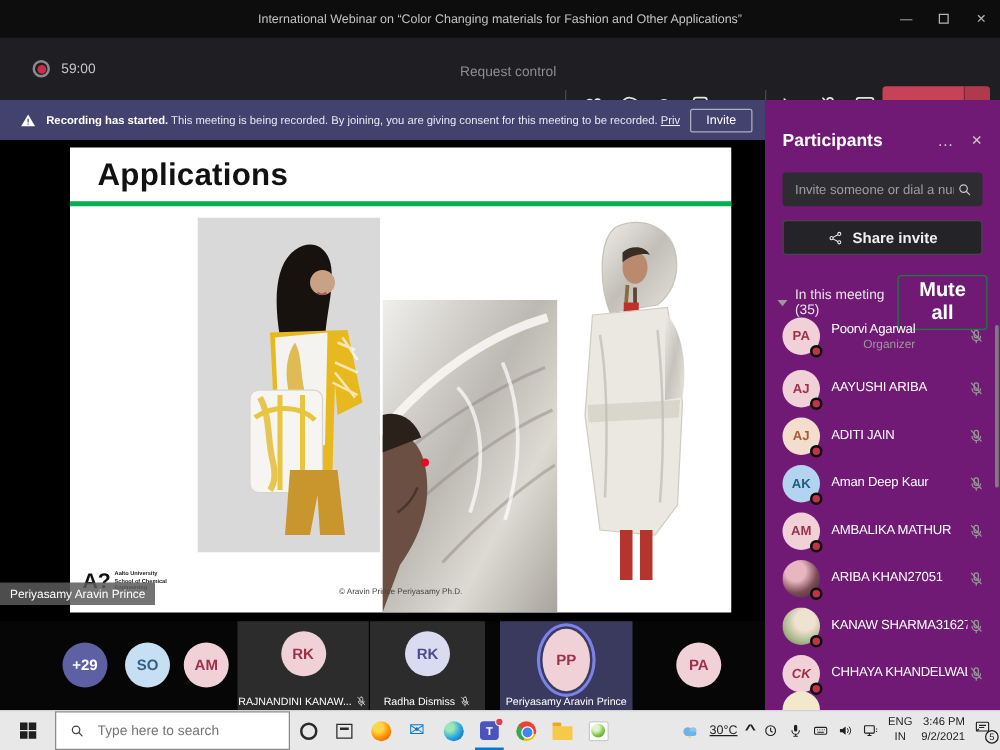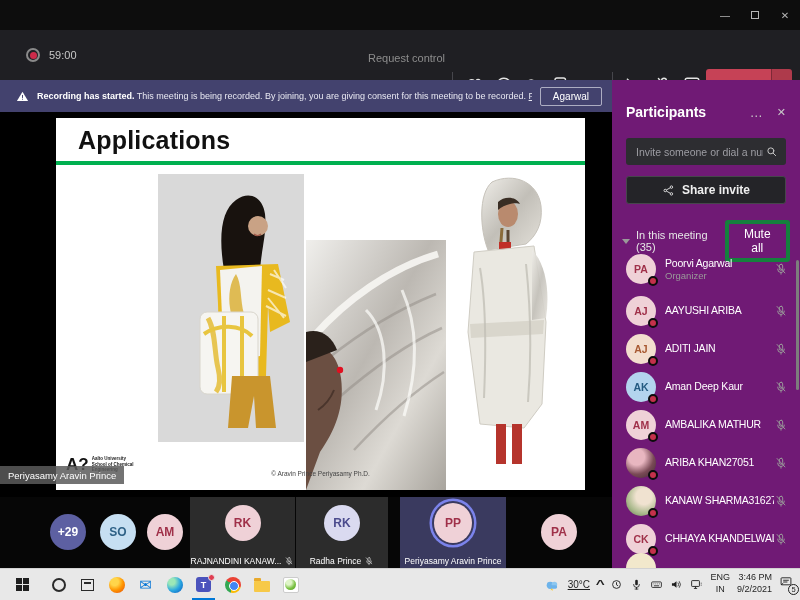--- a/index.html
+++ b/index.html
@@ -50,50 +50,50 @@
   .aalto-lines{font-size:4.5px;font-weight:bold;color:#222;line-height:1.25;}
   .copyright{position:absolute;left:0;top:352px;width:100%;text-align:center;font-size:6.5px;color:#444;}
   .presenter-overlay{position:absolute;left:0;top:354px;height:18px;padding:0 8px;display:flex;align-items:center;background:rgba(90,90,90,.85);color:#fff;font-size:9.5px;white-space:nowrap;}
 
   
   .strip{position:absolute;left:0;top:497px;width:612px;height:71px;background:#060606;}
   .av{border-radius:50%;display:flex;align-items:center;justify-content:center;font-weight:bold;}
   .strip .solo{position:absolute;top:17px;width:36px;height:36px;font-size:12px;}
   .tile{position:absolute;top:0;height:71px;}
   .tile .av{position:absolute;left:50%;transform:translateX(-50%);top:8px;width:36px;height:36px;font-size:12px;}
-  .tile .ringed{top:6px;width:38px;height:40px;}
+  .tile .ringed{top:6px;width:38px;height:50px;}
   .tile-label{position:absolute;left:0;bottom:2px;width:100%;display:flex;align-items:center;justify-content:center;gap:3px;color:#fff;font-size:8.5px;white-space:nowrap;overflow:hidden;}
   .tile-label svg{width:10px;height:10px;color:#d0d0d0;flex:0 0 auto;}
 
   
   .panel{position:absolute;left:612px;top:80px;width:188px;height:488px;background:#701a75;overflow:hidden;}
   .panel-head{position:absolute;left:14px;top:24px;width:160px;display:flex;align-items:center;}
   .panel-title{font-size:14px;font-weight:bold;color:#fff;}
   .panel-more{margin-left:auto;color:#c8c8c8;font-size:13px;}
   .panel-close{margin-left:14px;color:#c8c8c8;font-size:11px;}
   .invite-box{position:absolute;left:14px;top:58px;width:160px;height:27px;background:#2d2d31;border-radius:3px;display:flex;align-items:center;padding:0 8px;}
   .invite-box input{flex:1;background:transparent;border:none;outline:none;font-size:10.5px;color:#ddd;min-width:0;}
   .invite-box input::placeholder{color:#9d9da3;}
   .invite-box svg{width:13px;height:13px;color:#c8c8c8;flex:0 0 auto;}
   .share-inv{position:absolute;left:14px;top:96px;width:160px;height:28px;background:#242428;border:1px solid #46464b;border-radius:3px;display:flex;align-items:center;justify-content:center;gap:7px;color:#efefef;font-size:12px;font-weight:bold;}
   .share-inv svg{width:13px;height:13px;}
   .sect-row{position:absolute;left:10px;top:140px;width:168px;display:flex;align-items:center;}
   .sect-caret{width:0;height:0;border-left:4px solid transparent;border-right:4px solid transparent;border-top:5px solid #9a9a9a;margin-right:6px;}
   .sect-label{font-size:11px;color:#e6e6e6;}
-  .muteall-btn{margin-left:auto;border:4px solid #15803d;border-radius:3px;background:transparent;color:#fff;font-size:12px;font-weight:normal;padding:3px 9px;}
+  .muteall-btn{margin-left:auto;border:1px solid #15803d;border-radius:3px;background:transparent;color:#fff;font-size:16px;font-weight:bold;padding:3px 9px;}
   .plist{position:absolute;left:0;top:166px;width:188px;}
   .prow{height:38px;display:flex;align-items:center;padding:0 12px 0 14px;}
   .prow.tall{height:46px;}
   .pav{position:relative;width:30px;height:30px;border-radius:50%;display:flex;align-items:center;justify-content:center;font-size:10.5px;font-weight:bold;flex:0 0 auto;}
   .pav .dot{position:absolute;right:-2px;bottom:-2px;width:10px;height:10px;border-radius:50%;border:2px solid #0c0c0c;}
   .pav.ph-a{background-image:radial-gradient(circle at 35% 30%,#e8b6c0 0 28%,#7a4a56 60%,#3a2630);}
   .pav.ph-b{background-image:radial-gradient(circle at 60% 35%,#f0e2d0 0 30%,#a8b88a 65%,#5c6b4a);}
   .pmeta{margin-left:9px;min-width:0;line-height:1.25;}
   .pname{font-size:10.5px;color:#fff;white-space:nowrap;overflow:hidden;letter-spacing:-.2px;}
-  .psub{font-size:9.5px;color:#9a9a9a;}
+  .psub{font-size:9.5px;color:#9a9a9a;text-align:right;}
   .prow .mic{margin-left:auto;flex:0 0 auto;width:14px;height:14px;color:#9a9a9a;}
   .partial-av{position:absolute;left:14px;top:473px;width:30px;height:30px;border-radius:50%;}
   .pscroll{position:absolute;right:1px;top:180px;width:3px;height:130px;background:#7d7d7d;border-radius:2px;}
 
   
   .taskbar{position:absolute;left:0;top:568px;width:800px;height:32px;background:#e8e8e8;border-top:1px solid #d2d2d2;display:flex;align-items:stretch;}
   .tb-btn{width:44px;display:flex;align-items:center;justify-content:center;}
   .winlogo{display:grid;grid-template-columns:6px 6px;grid-template-rows:6px 6px;gap:1px;}
   .winlogo i{background:#1f1f1f;display:block;}
   .tsearch{width:188px;background:#fff;border:1px solid #8a8a8a;display:flex;align-items:center;gap:8px;padding:0 10px;}
@@ -241,20 +241,21 @@
       <circle cx="8" cy="9" r="4.5" fill="#6db3ea"></circle>
       <circle cx="13.5" cy="8" r="3.6" fill="#8cc7f0"></circle>
       <rect x="5" y="9" width="12" height="4.5" rx="2.2" fill="#6db3ea"></rect>
       <path d="M10 12.5l-1.6 3 2-.6-.6 2.6 2.4-3.4-1.8.4z" fill="#f8c828"></path>
     </symbol>
 </svg>
 
 <div id="app">
 
   <div class="titlebar">
+    <div class="title">International Webinar on “Color Changing materials for Fashion and Other Applications”</div>
     <div class="win-ctrls">
       <div class="wc">—</div>
       <div class="wc">
           <span class="maxbox"></span>
         </div>
       <div class="wc">✕</div>
     </div>
   </div>
 
   <div class="toolbar">
@@ -317,21 +318,21 @@
           <i class="caret-down"></i>
         </span>
     </div>
   </div>
 
   <div class="banner" style="background-color: rgb(67, 66, 110);">
     <svg>
         <use href="#i-warn"></use>
       </svg>
     <span class="banner-text"><b>Recording has started.</b><span> This meeting is being recorded. By joining, you are giving consent for this meeting to be recorded. </span><span class="banner-link">Privacy policy</span></span>
-    <button class="dismiss-btn">Agarwal</button>
+    <button class="dismiss-btn">Invite</button>
   </div>
 
   <div class="stage">
     <div class="slide">
       <div class="slide-title">Applications</div>
       <div class="green-rule" style="background-color: rgb(0, 176, 80);"></div>
 
       <div class="img-box" style="left:102px;top:56px;width:146px;height:268px">
         <svg width="146" height="268" viewBox="0 0 146 268" preserveAspectRatio="none">
           <rect width="146" height="268" fill="#d9d9d9"></rect>
@@ -510,21 +511,21 @@
             <i class="dot" style="background-color: rgb(196, 49, 75);"></i>
           </span>
         <span class="pmeta">
             <div class="pname">KANAW SHARMA31627</div>
           </span>
         <svg class="mic">
             <use href="#i-micoff"></use>
           </svg>
       </div>
       <div class="prow">
-        <span class="pav" style="background-color: rgb(239, 209, 215); color: rgb(159, 48, 73);">
+        <span class="pav" style="background-color: rgb(239, 209, 215); color: rgb(159, 48, 73); font-style: italic;">
             <span>CK</span>
             <i class="dot" style="background-color: rgb(196, 49, 75);"></i>
           </span>
         <span class="pmeta">
             <div class="pname">CHHAYA KHANDELWAL31327</div>
           </span>
         <svg class="mic">
             <use href="#i-micoff"></use>
           </svg>
       </div>
@@ -553,21 +554,21 @@
           <svg>
             <use href="#i-micoff"></use>
           </svg>
         </span>
     </div>
     <div class="tile" style="left: 296px; width: 92px; background-color: rgb(44, 44, 44);">
       <span class="av" style="background-color: rgb(218, 218, 240); color: rgb(76, 76, 142);">
           <span>RK</span>
         </span>
       <span class="tile-label">
-          <span>Radha Prince</span>
+          <span>Radha Dismiss</span>
           <svg>
             <use href="#i-micoff"></use>
           </svg>
         </span>
     </div>
     <div class="tile" style="left: 400px; width: 106px; background-color: rgb(58, 58, 95);">
       <span class="av ringed" style="box-shadow: rgb(58, 58, 95) 0px 0px 0px 2px, rgb(123, 131, 235) 0px 0px 0px 4.5px; background-color: rgb(239, 209, 215); color: rgb(159, 48, 73);">
           <span>PP</span>
         </span>
       <span class="tile-label">
@@ -581,20 +582,26 @@
 
   <div class="taskbar">
     <div class="tb-btn">
         <span class="winlogo">
           <i></i>
           <i></i>
           <i></i>
           <i></i>
         </span>
       </div>
+    <div class="tsearch">
+      <svg>
+          <use href="#i-search"></use>
+        </svg>
+      <input placeholder="Type here to search" style="">
+    </div>
     <div class="app-ic">
         <span class="cortana"></span>
       </div>
     <div class="app-ic">
         <span class="taskview"></span>
       </div>
     <div class="app-ic">
         <span class="ic-circle firefox"></span>
       </div>
     <div class="app-ic">

